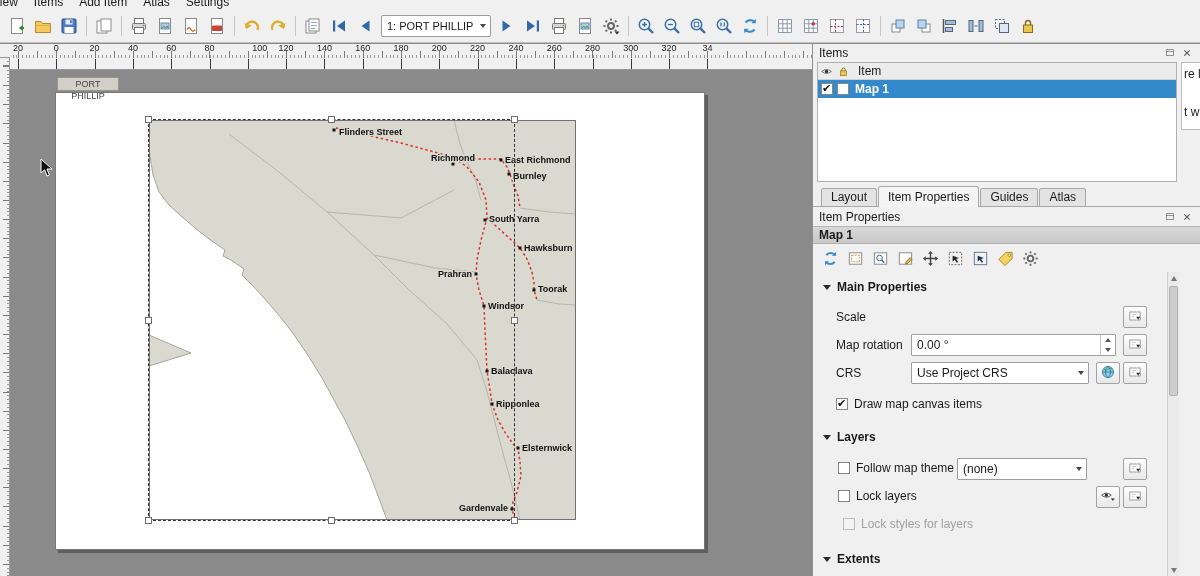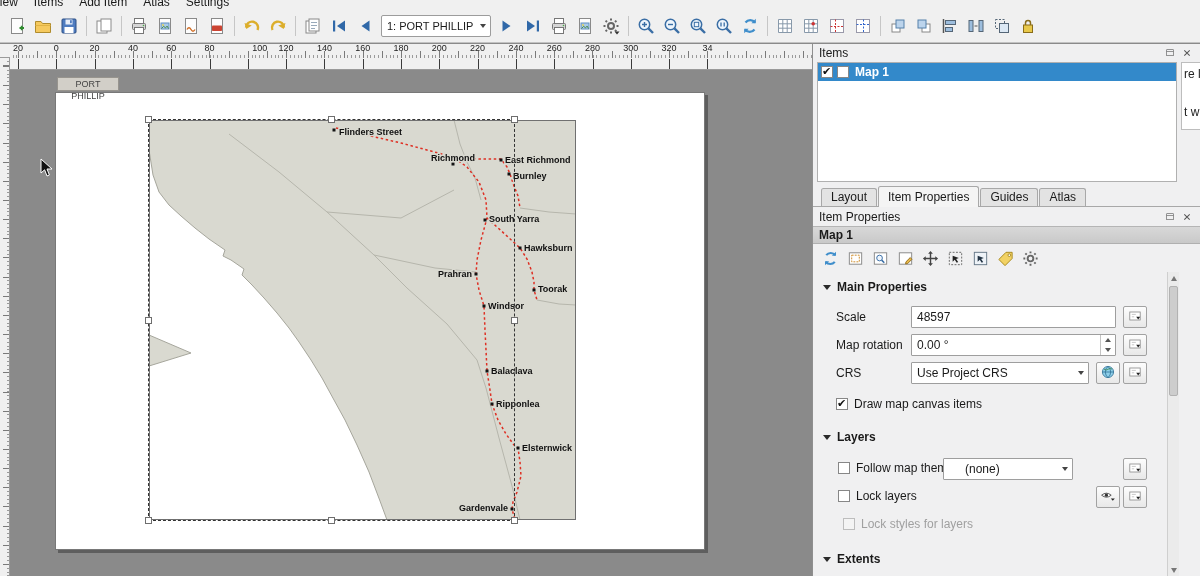--- a/index.html
+++ b/index.html
@@ -483,20 +483,35 @@
           </svg>
         </span>
       <span class="pt-btn">
           <svg width="12" height="12" viewBox="0 0 20 20" aria-hidden="true">
             <path d="M5.5 5.5 L14.5 14.5 M14.5 5.5 L5.5 14.5" stroke="#555" stroke-width="1.7" fill="none"></path>
           </svg>
         </span>
     </div>
 
     <div class="items-list">
+      <div class="items-header">
+        <span class="col-ic">
+            <svg width="13" height="13" viewBox="0 0 20 20" aria-hidden="true">
+              <path d="M2.5 10 Q10 4 17.5 10 Q10 16 2.5 10 z" fill="#fff" stroke="#333"></path>
+              <circle cx="10" cy="10" r="2.6" fill="#333"></circle>
+            </svg>
+          </span>
+        <span class="col-ic">
+            <svg width="13" height="13" viewBox="0 0 20 20" aria-hidden="true">
+              <rect x="5.5" y="9" width="9" height="7.5" fill="#e8c84a" stroke="#8a6d1a"></rect>
+              <path d="M7.5 9 V7 a2.5 2.5 0 0 1 5 0 v2" fill="none" stroke="#8a6d1a" stroke-width="1.5"></path>
+            </svg>
+          </span>
+        <span class="col-label">Item</span>
+      </div>
       <div class="items-row selected" id="items-row-0">
         <span class="cb checked" id="row0-visible-cb"></span>
         <span class="cb" id="row0-lock-cb"></span>
         <span class="row-label">Map 1</span>
       </div>
     </div>
 
     <div class="tabsbar" id="tabsbar">
         <span class="tab">Layout</span>
         <span class="tab active">Item Properties</span>
@@ -582,23 +597,20 @@
       </div>
 
     <div class="props-scroll">
 
       <div class="section-header" style="top:6px;">
         <span class="tri"></span>
         <span>Main Properties</span>
       </div>
 
       <span class="prop-label" style="left:23px;top:34px;">Scale</span>
-      <div class="ctl" style="left:98px;top:34px;width:205px;">
-        <span class="val">48597</span>
-      </div>
       <div class="sqbtn" style="left:310px;top:34px;">
         <span><svg width="16" height="16" viewBox="0 0 20 20" aria-hidden="true">
               <rect x="3.5" y="5" width="13" height="10" fill="#fff" stroke="#888"></rect>
               <path d="M6 8 h5 M6 11 h3" stroke="#bbb" fill="none"></path>
               <path d="M11.5 11 h5 l-2.5 3.5 z" fill="#222"></path>
             </svg></span>
       </div>
 
       <span class="prop-label" style="left:23px;top:62px;">Map rotation</span>
       <div class="ctl" style="left:98px;top:62px;width:205px;">
@@ -639,21 +651,21 @@
       <span class="cb cb-abs checked" id="draw-canvas-cb" style="left:23px;top:126px;"></span>
       <span class="cb-label" style="left:41px;top:125px;">Draw map canvas items</span>
 
       <div class="section-header" style="top:156px;">
         <span class="tri"></span>
         <span>Layers</span>
       </div>
 
       <span class="cb cb-abs" id="follow-theme-cb" style="left:25px;top:190px;"></span>
       <span class="cb-label" style="left:43px;top:189px;">Follow map theme</span>
-      <div class="ctl" style="left:130px;top:186px;width:130px;padding-left:16px;">
+      <div class="ctl" style="left:144px;top:186px;width:130px;">
         <span class="val">(none)</span>
         <span class="combo-arrow"></span>
       </div>
       <div class="sqbtn" style="left:310px;top:186px;">
         <span><svg width="16" height="16" viewBox="0 0 20 20" aria-hidden="true">
               <rect x="3.5" y="5" width="13" height="10" fill="#fff" stroke="#888"></rect>
               <path d="M6 8 h5 M6 11 h3" stroke="#bbb" fill="none"></path>
               <path d="M11.5 11 h5 l-2.5 3.5 z" fill="#222"></path>
             </svg></span>
       </div>

